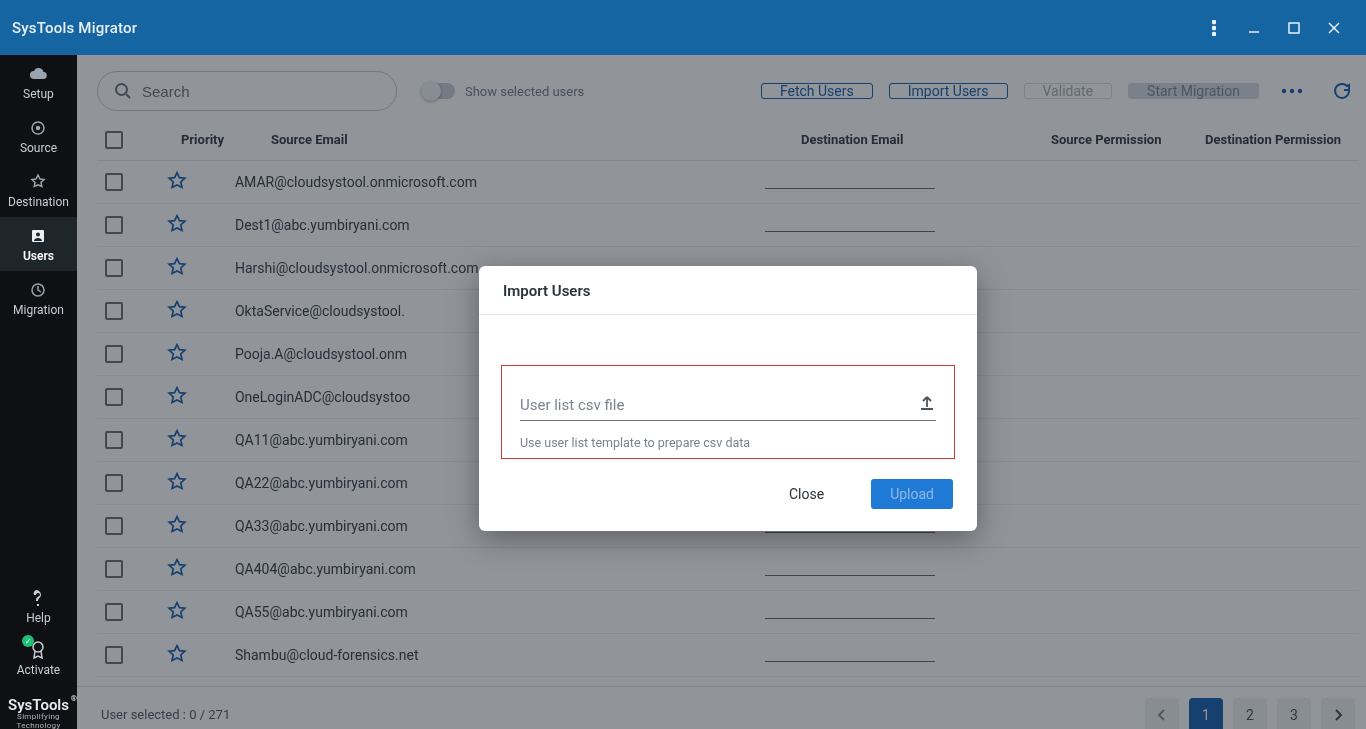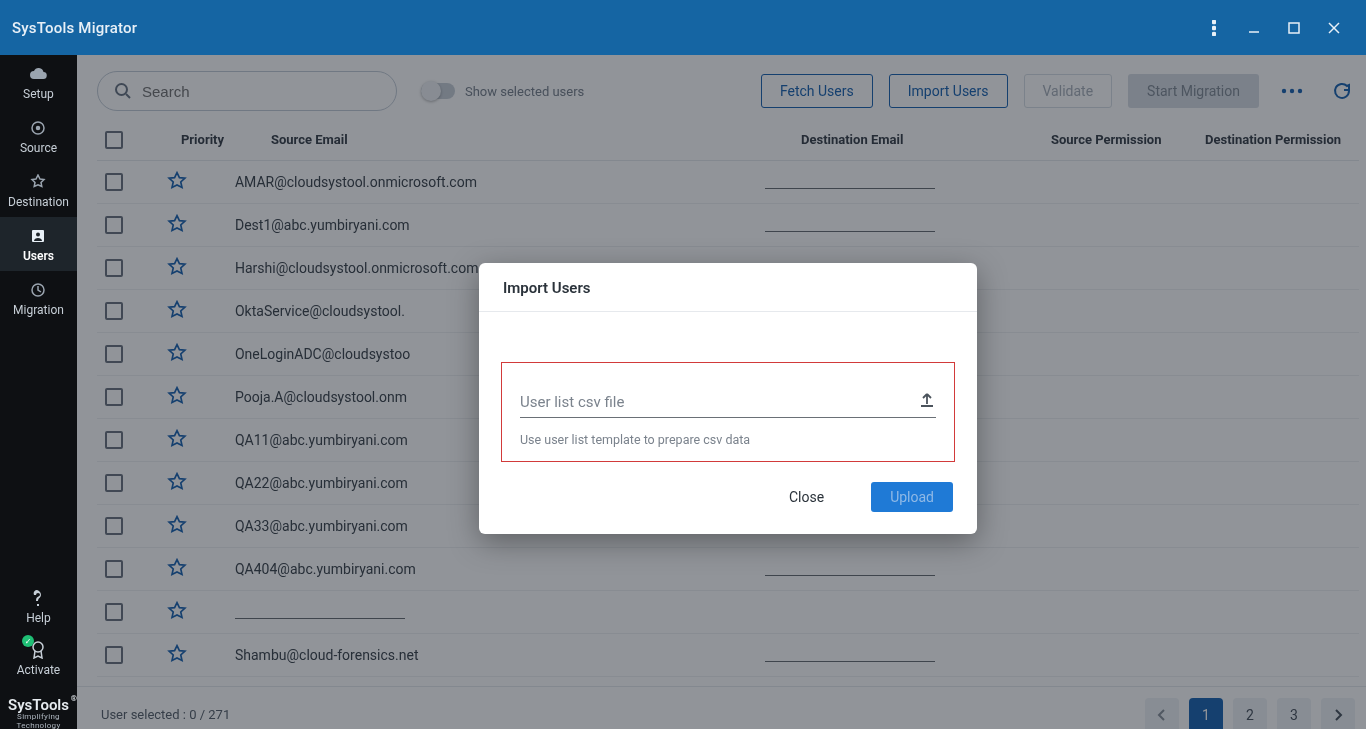--- a/index.html
+++ b/index.html
@@ -22,21 +22,21 @@
   .brand .b1::after { content: '®'; font-size: 8px; position: absolute; right: -8px; top: -2px; }
   .brand .b2 { font-size: 8px; color: #aeb6bf; letter-spacing: .3px; margin-top: -2px; }
   .main { flex: 1; display: flex; flex-direction: column; background: #fff; position: relative; }
   .toolbar { display: flex; align-items: center; padding: 16px 20px 8px; gap: 16px; }
   .search-wrap { width: 300px; height: 40px; border: 1px solid #c4cdd7; border-radius: 24px; display: flex; align-items: center; padding: 0 16px; gap: 10px; color: #6b7684; }
   .search-wrap input { border: none; outline: none; font-size: 15px; flex: 1; background: transparent; }
   .toggle { width: 34px; height: 16px; border-radius: 10px; background: #c9d0d8; position: relative; }
   .toggle::after { content: ''; position: absolute; left: 0; top: -2px; width: 20px; height: 20px; border-radius: 50%; background: #eef1f4; box-shadow: 0 1px 3px rgba(0,0,0,.3); }
   .show-sel { font-size: 13px; color: #7a838e; }
   .toolbar .grow { flex: 1; }
-  .btn { height: 34px; padding: 0 18px; border-radius: 3px; font-size: 14px; display: inline-flex; align-items: center; cursor: pointer; border: 1px solid transparent; }
+  .btn { height: 16px; padding: 0 18px; border-radius: 3px; font-size: 14px; display: inline-flex; align-items: center; cursor: pointer; border: 1px solid transparent; }
   .btn.outline { border-color: #1e66b3; color: #1e66b3; background: #fff; }
   .btn.ghost { color: #a9b1bb; border-color: #d8dee5; background: #fff; }
   .btn.disabled { background: #d7dde4; color: #848d97; }
   .btn.primary { background: #1f7ad6; color: #fff; }
   .btn.primary.dis { color: #8fb9e6; }
   .icon-btn { width: 34px; height: 34px; display: inline-flex; align-items: center; justify-content: center; color: #1e66b3; cursor: pointer; }
   .table-wrap { flex: 1; overflow-y: auto; padding: 0 20px; position: relative; }
   .thead, .trow { display: grid; grid-template-columns: 48px 90px 530px 250px 154px 190px; align-items: center; }
   .thead { height: 42px; font-size: 13px; font-weight: 600; color: #3b434c; border-bottom: 1px solid #e6e9ed; }
   .thead .th { font-weight:700;padding-left:36px; }
@@ -47,21 +47,21 @@
   .footer { height: 56px; border-top: 1px solid #e6e9ed; display: flex; align-items: center; padding: 0 24px; font-size: 13px; color: #5a636d; }
   .footer .grow { flex: 1; }
   .pager { display: flex; gap: 10px; }
   .pg { width: 34px; height: 34px; border-radius: 4px; display: flex; align-items: center; justify-content: center; background: #eef2f6; color: #4c555f; cursor: pointer; font-size: 14px; }
   .pg.active { background: #1e66b3; color: #fff; }
 
   .overlay { position: absolute; inset: 0; background: rgba(10,18,28,.45); z-index: 50; display: flex; align-items: center; justify-content: center; pointer-events: auto; }
   .modal { width: 498px; background: #fff; border-radius: 6px; box-shadow: 0 8px 30px rgba(0,0,0,.35); overflow: hidden; }
   .modal .m-head { padding: 16px 24px 14px; font-size: 15px; font-weight: 600; color: #2b333b; border-bottom: 1px solid #e6e9ed; }
   .modal .m-body { padding: 22px 22px 20px; }
-  .m-field-box { border: 1.5px solid #d23a3a; padding: 28px 18px 14px; margin-top: 28px; }
+  .m-field-box { border: 1.5px solid #d23a3a; padding: 28px 18px 8px; margin-top: 28px; }
   .file-input { display: flex; align-items: center; border-bottom: 1px solid #6a7076; padding-bottom: 4px; }
   .file-input .ph { flex: 1; font-size: 15px; color: #7b838d; }
   .file-input .up { color: #4b535c; cursor: pointer; }
   .hint { font-size: 12.5px; color: #7b838d; margin-top: 14px; }
   .m-foot { display: flex; justify-content: flex-end; gap: 28px; padding: 0 24px 22px; }
   .m-foot .btn { height: 30px; padding: 0 18px; font-size: 14px; }
   .m-foot .close-b { background: transparent; color: #2b333b; }
 </style>
 </head>
 <body>
@@ -265,48 +265,48 @@
     <div></div>
     <div></div>
           </div>
           <div class="trow">
     <div>
               <div class="cbox"></div>
             </div>
     <div><svg class="star" viewBox="0 0 24 24" fill="none" stroke="#1e66b3" stroke-width="2">
                 <path d="M12 2l2.9 6 6.6.6-5 4.6 1.5 6.5L12 16.8 6 19.7l1.5-6.5-5-4.6 6.6-.6z"></path>
               </svg></div>
+    <div>Pooja.A@cloudsystool.onm</div>
+    <div>
+              <div class="dest-line"></div>
+            </div>
+    <div></div>
+    <div></div>
+          </div>
+          <div class="trow">
+    <div>
+              <div class="cbox"></div>
+            </div>
+    <div><svg class="star" viewBox="0 0 24 24" fill="none" stroke="#1e66b3" stroke-width="2">
+                <path d="M12 2l2.9 6 6.6.6-5 4.6 1.5 6.5L12 16.8 6 19.7l1.5-6.5-5-4.6 6.6-.6z"></path>
+              </svg></div>
     <div>OneLoginADC@cloudsystoo</div>
     <div>
               <div class="dest-line"></div>
             </div>
     <div></div>
     <div></div>
           </div>
           <div class="trow">
     <div>
               <div class="cbox"></div>
             </div>
     <div><svg class="star" viewBox="0 0 24 24" fill="none" stroke="#1e66b3" stroke-width="2">
                 <path d="M12 2l2.9 6 6.6.6-5 4.6 1.5 6.5L12 16.8 6 19.7l1.5-6.5-5-4.6 6.6-.6z"></path>
               </svg></div>
-    <div>Pooja.A@cloudsystool.onm</div>
-    <div>
-              <div class="dest-line"></div>
-            </div>
-    <div></div>
-    <div></div>
-          </div>
-          <div class="trow">
-    <div>
-              <div class="cbox"></div>
-            </div>
-    <div><svg class="star" viewBox="0 0 24 24" fill="none" stroke="#1e66b3" stroke-width="2">
-                <path d="M12 2l2.9 6 6.6.6-5 4.6 1.5 6.5L12 16.8 6 19.7l1.5-6.5-5-4.6 6.6-.6z"></path>
-              </svg></div>
     <div>QA11@abc.yumbiryani.com</div>
     <div>
               <div class="dest-line"></div>
             </div>
     <div></div>
     <div></div>
           </div>
           <div class="trow">
     <div>
               <div class="cbox"></div>
@@ -349,20 +349,21 @@
     <div></div>
     <div></div>
           </div>
           <div class="trow">
     <div>
               <div class="cbox"></div>
             </div>
     <div><svg class="star" viewBox="0 0 24 24" fill="none" stroke="#1e66b3" stroke-width="2">
                 <path d="M12 2l2.9 6 6.6.6-5 4.6 1.5 6.5L12 16.8 6 19.7l1.5-6.5-5-4.6 6.6-.6z"></path>
               </svg></div>
+    <div>QA55@abc.yumbiryani.com</div>
     <div>
               <div class="dest-line"></div>
             </div>
     <div></div>
     <div></div>
           </div>
           <div class="trow">
     <div>
               <div class="cbox"></div>
             </div>

